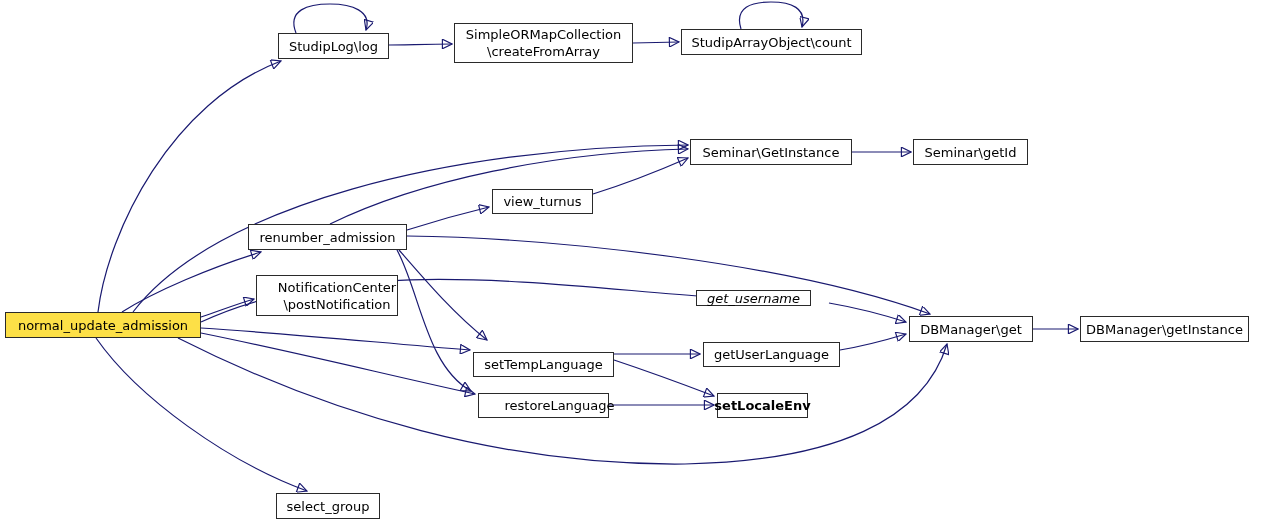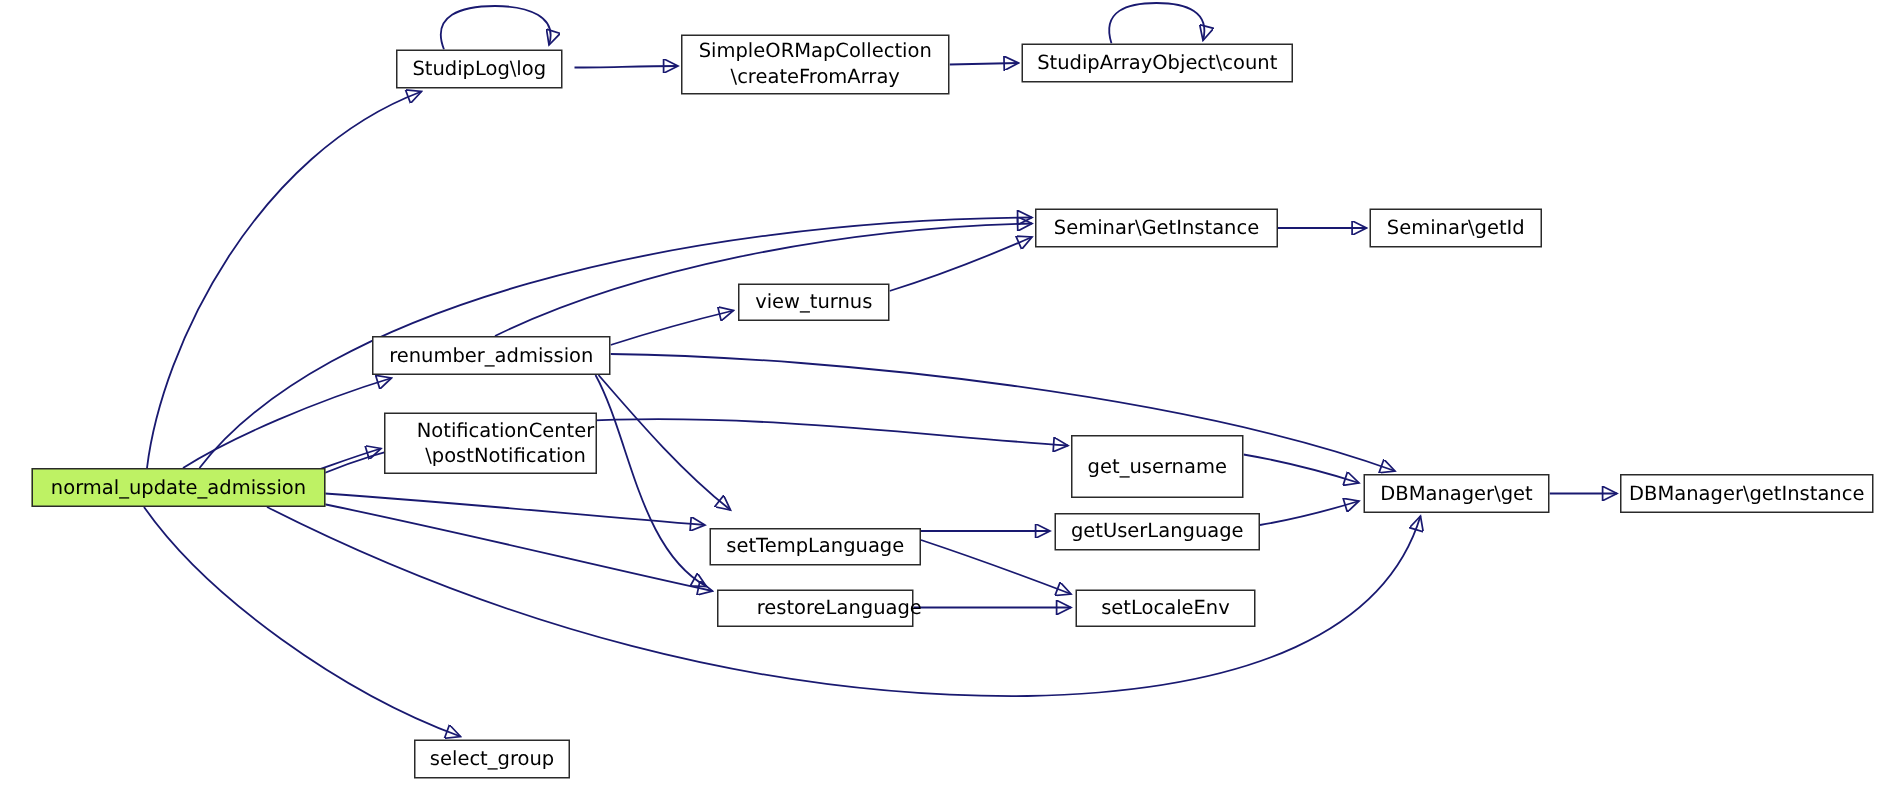--- a/index.html
+++ b/index.html
@@ -3,21 +3,21 @@
 <meta charset="utf-8">
 <style>
   html,body{margin:0;padding:0;background:#ffffff;}
   #canvas{position:relative;width:1264px;height:525px;background:#ffffff;overflow:hidden;
           font-family:"DejaVu Sans","Liberation Sans",sans-serif;}
   svg.edges{position:absolute;left:0;top:0;width:1264px;height:525px;pointer-events:none;}
   svg.edges path{fill:none;stroke:#191970;stroke-width:1.2px;}
   .node{position:absolute;display:flex;align-items:center;justify-content:center;
         box-sizing:border-box;background:#ffffff;border:1.2px solid #2a2a2a;
         color:#000;font-size:13px;cursor:pointer;}
-  .node.highlight{background:#bef264;margin-left:16px;}
+  .node.highlight{background:#fde047;}
   .node-label{white-space:pre-line;text-align:center;line-height:17px;padding:0 4px;}
 </style>
 </head>
 <body>
 
 <div id="canvas">
 
   <svg class="edges" viewBox="0 0 1264 525">
     <defs>
       <marker id="arrow" viewBox="0 0 10 10" refX="10" refY="5" markerWidth="10" markerHeight="8" orient="auto">
@@ -49,21 +49,21 @@
     <path marker-end="url(#arrow)" d="M 614,360 C 650,372 680,383 714,396"></path>
     <path marker-end="url(#arrow)" d="M 609,405 L 714,405"></path>
     <path marker-end="url(#arrow)" d="M 829,303 C 858,308 881,314 906,322"></path>
     <path marker-end="url(#arrow)" d="M 840,350 C 864,346 883,341 906,334"></path>
   </svg>
 
   <div class="node highlight" style="left:5px;top:312px;width:196px;height:26px;">
     <span class="node-label">normal_update_admission</span>
   </div>
 
-  <div class="node" style="left:264px;top:33px;width:111px;height:26px;">
+  <div class="node" style="left:278px;top:33px;width:111px;height:26px;">
     <span class="node-label">StudipLog\log</span>
   </div>
 
   <div class="node" style="left:454px;top:23px;width:179px;height:40px;">
     <span class="node-label">SimpleORMapCollection
 \createFromArray</span>
   </div>
 
   <div class="node" style="left:681px;top:29px;width:181px;height:26px;justify-content:center;">
     <span class="node-label">StudipArrayObject\count</span>
@@ -83,21 +83,21 @@
 
   <div class="node" style="left:248px;top:224px;width:159px;height:26px;">
     <span class="node-label">renumber_admission</span>
   </div>
 
   <div class="node" style="left:256px;top:275px;width:142px;height:41px;padding-left:20px;">
     <span class="node-label">NotificationCenter
 \postNotification</span>
   </div>
 
-  <div class="node" style="left:714px;top:290px;width:115px;height:42px;">
+  <div class="node" style="left:696px;top:290px;width:115px;height:16px;font-style:italic;">
     <span class="node-label">get_username</span>
   </div>
 
   <div class="node" style="left:909px;top:316px;width:124px;height:26px;">
     <span class="node-label">DBManager\get</span>
   </div>
 
   <div class="node" style="left:1080px;top:316px;width:169px;height:26px;">
     <span class="node-label">DBManager\getInstance</span>
   </div>
@@ -107,21 +107,21 @@
   </div>
 
   <div class="node" style="left:703px;top:342px;width:137px;height:25px;">
     <span class="node-label">getUserLanguage</span>
   </div>
 
   <div class="node" style="left:478px;top:393px;width:131px;height:25px;padding-left:32px;">
     <span class="node-label">restoreLanguage</span>
   </div>
 
-  <div class="node" style="left:717px;top:393px;width:120px;height:25px;">
+  <div class="node" style="left:717px;top:393px;width:91px;height:25px;font-weight:bold;">
     <span class="node-label">setLocaleEnv</span>
   </div>
 
   <div class="node" style="left:276px;top:493px;width:104px;height:26px;">
     <span class="node-label">select_group</span>
   </div>
 
 </div>
 
 </body></html>

